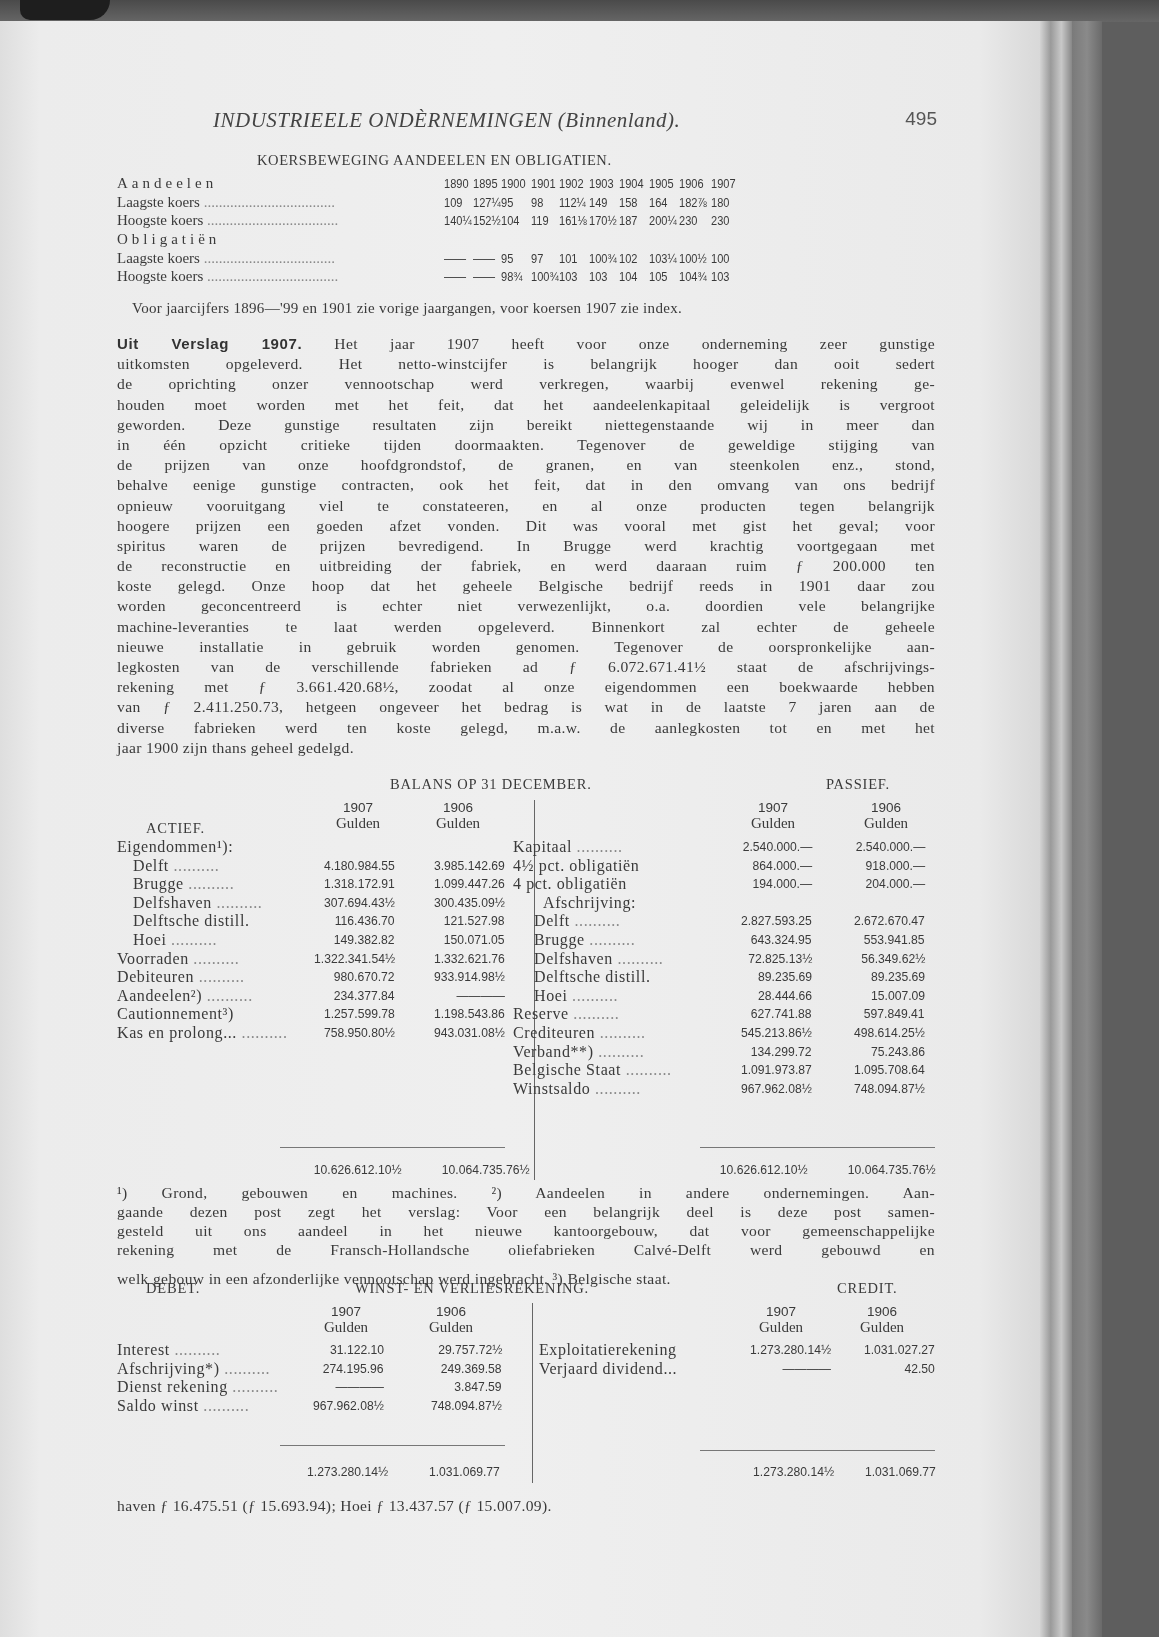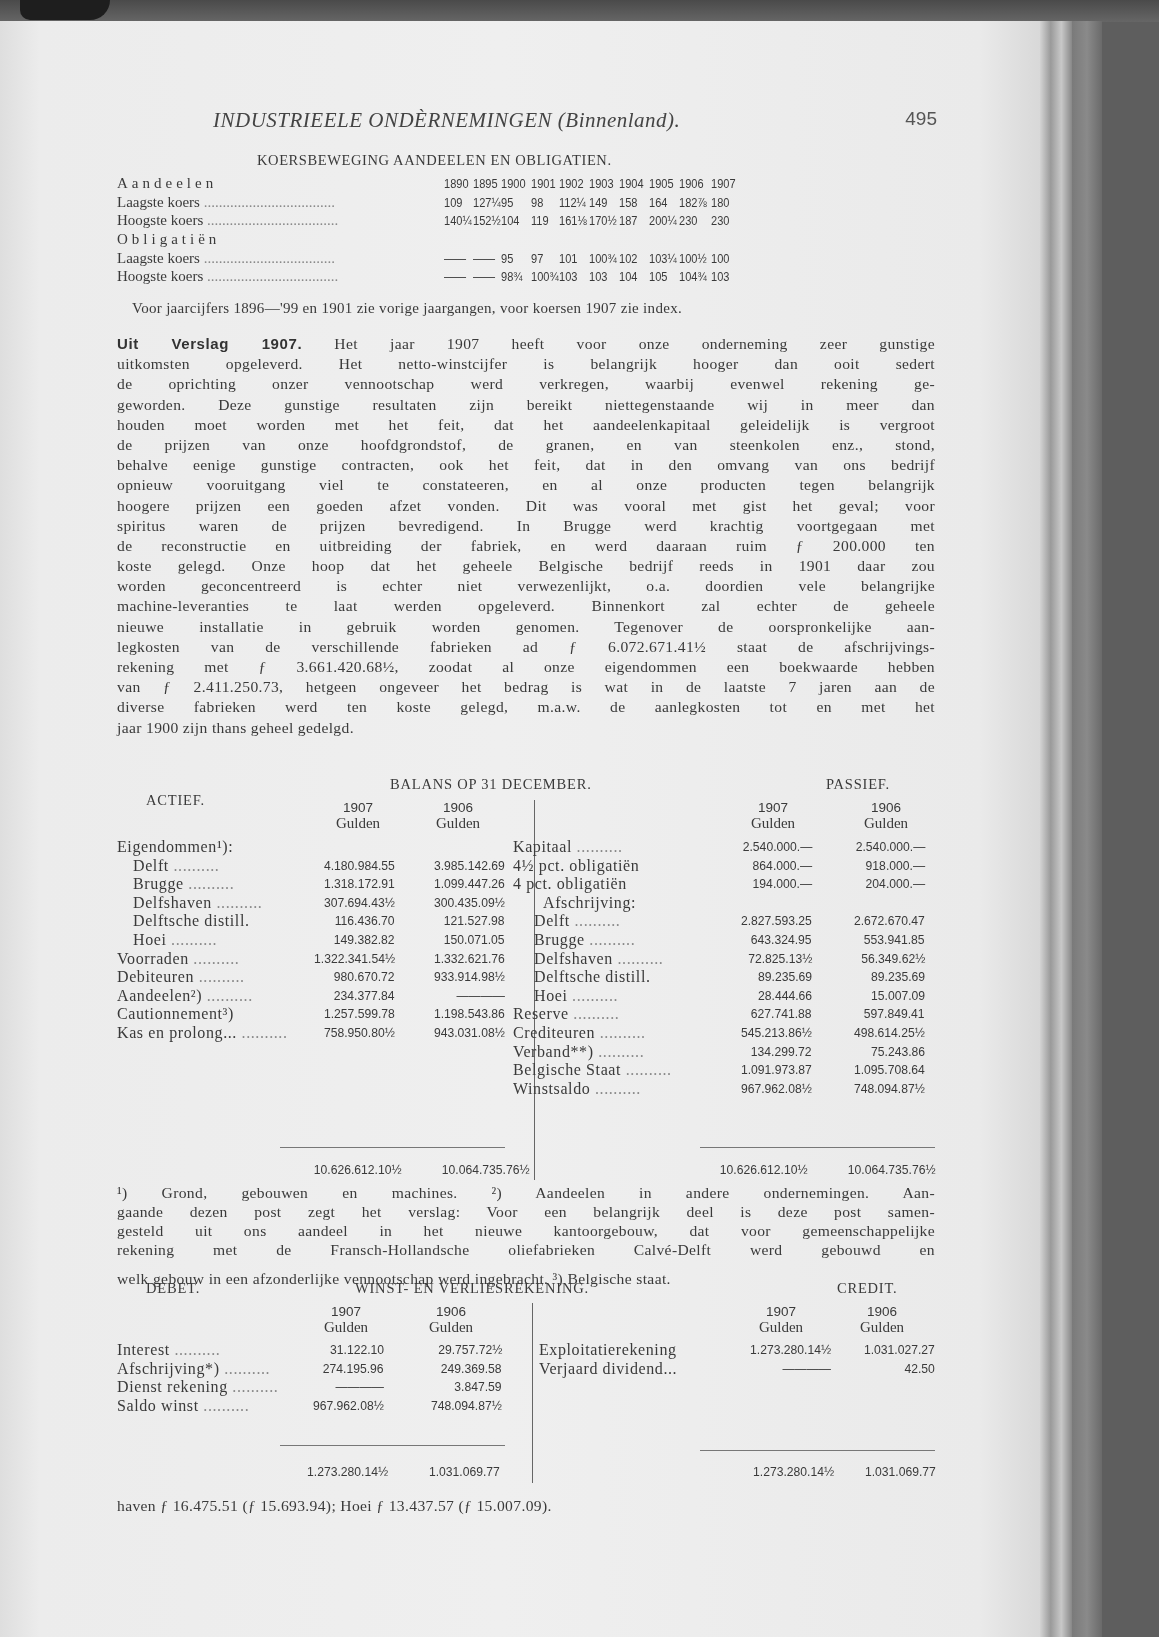--- a/index.html
+++ b/index.html
@@ -134,40 +134,41 @@
       <span class="kval" style="left:562px">104¾</span>
       <span class="kval" style="left:594px">103</span>
     </div>
   </div>
 <div class="abs note" style="top:300px; left:132px; font-size:15px; letter-spacing:0.3px;">Voor jaarcijfers 1896—'99 en 1901 zie vorige jaargangen, voor koersen 1907 zie index.</div>
 
 <div class="para" id="verslag">
     <span class="line" style="padding-left: 0px;"><span class="lead">Uit Verslag 1907.</span> <span>Het jaar 1907 heeft voor onze onderneming zeer gunstige</span></span>
     <span class="line"><span>uitkomsten opgeleverd. Het netto-winstcijfer is belangrijk hooger dan ooit sedert</span></span>
     <span class="line"><span>de oprichting onzer vennootschap werd verkregen, waarbij evenwel rekening ge-</span></span>
+    <span class="line"><span>houden moet worden met het feit, dat het aandeelenkapitaal geleidelijk is vergroot</span></span>
     <span class="line"><span>geworden. Deze gunstige resultaten zijn bereikt niettegenstaande wij in meer dan</span></span>
-    <span class="line"><span>houden moet worden met het feit, dat het aandeelenkapitaal geleidelijk is vergroot</span></span>
+    <span class="line"><span>in één opzicht critieke tijden doormaakten. Tegenover de geweldige stijging van</span></span>
     <span class="line"><span>de prijzen van onze hoofdgrondstof, de granen, en van steenkolen enz., stond,</span></span>
     <span class="line"><span>behalve eenige gunstige contracten, ook het feit, dat in den omvang van ons bedrijf</span></span>
     <span class="line"><span>opnieuw vooruitgang viel te constateeren, en al onze producten tegen belangrijk</span></span>
     <span class="line"><span>hoogere prijzen een goeden afzet vonden. Dit was vooral met gist het geval; voor</span></span>
     <span class="line"><span>spiritus waren de prijzen bevredigend. In Brugge werd krachtig voortgegaan met</span></span>
     <span class="line"><span>de reconstructie en uitbreiding der fabriek, en werd daaraan ruim ƒ 200.000 ten</span></span>
     <span class="line"><span>koste gelegd. Onze hoop dat het geheele Belgische bedrijf reeds in 1901 daar zou</span></span>
     <span class="line"><span>worden geconcentreerd is echter niet verwezenlijkt, o.a. doordien vele belangrijke</span></span>
     <span class="line"><span>machine-leveranties te laat werden opgeleverd. Binnenkort zal echter de geheele</span></span>
     <span class="line"><span>nieuwe installatie in gebruik worden genomen. Tegenover de oorspronkelijke aan-</span></span>
     <span class="line"><span>legkosten van de verschillende fabrieken ad ƒ 6.072.671.41½ staat de afschrijvings-</span></span>
     <span class="line"><span>rekening met ƒ 3.661.420.68½, zoodat al onze eigendommen een boekwaarde hebben</span></span>
     <span class="line"><span>van ƒ 2.411.250.73, hetgeen ongeveer het bedrag is wat in de laatste 7 jaren aan de</span></span>
     <span class="line"><span>diverse fabrieken werd ten koste gelegd, m.a.w. de aanlegkosten tot en met het</span></span>
     <span class="line last"><span>jaar 1900 zijn thans geheel gedelgd.</span></span>
   </div>
 
-<div class="sec-head" style="left:146px; top:792px;">ACTIEF.</div>
+<div class="sec-head" style="left:146px; top:820px;">ACTIEF.</div>
 <div class="sec-head" style="left:390px; top:776px;">BALANS OP 31 DECEMBER.</div>
 <div class="sec-head" style="left:826px; top:776px;">PASSIEF.</div>
 <div class="vline" style="left:534px; top:800px; height:380px;"></div>
 <div id="balans">
     <div class="colhead" style="left:318px; top:800px; width:80px;"><span class="yr">1907</span><span>Gulden</span></div>
     <div class="colhead" style="left:418px; top:800px; width:80px;"><span class="yr">1906</span><span>Gulden</span></div>
     <div class="colhead" style="left:733px; top:800px; width:80px;"><span class="yr">1907</span><span>Gulden</span></div>
     <div class="colhead" style="left:846px; top:800px; width:80px;"><span class="yr">1906</span><span>Gulden</span></div>
     <div class="cell" style="left:117px; top:838px; letter-spacing:0.6px;"><span>Eigendommen¹):</span></div>
     <div class="cell" style="left:133px; top:856.6px; letter-spacing:0.6px;"><span>Delft</span><span class="dots"> ..........</span></div>

